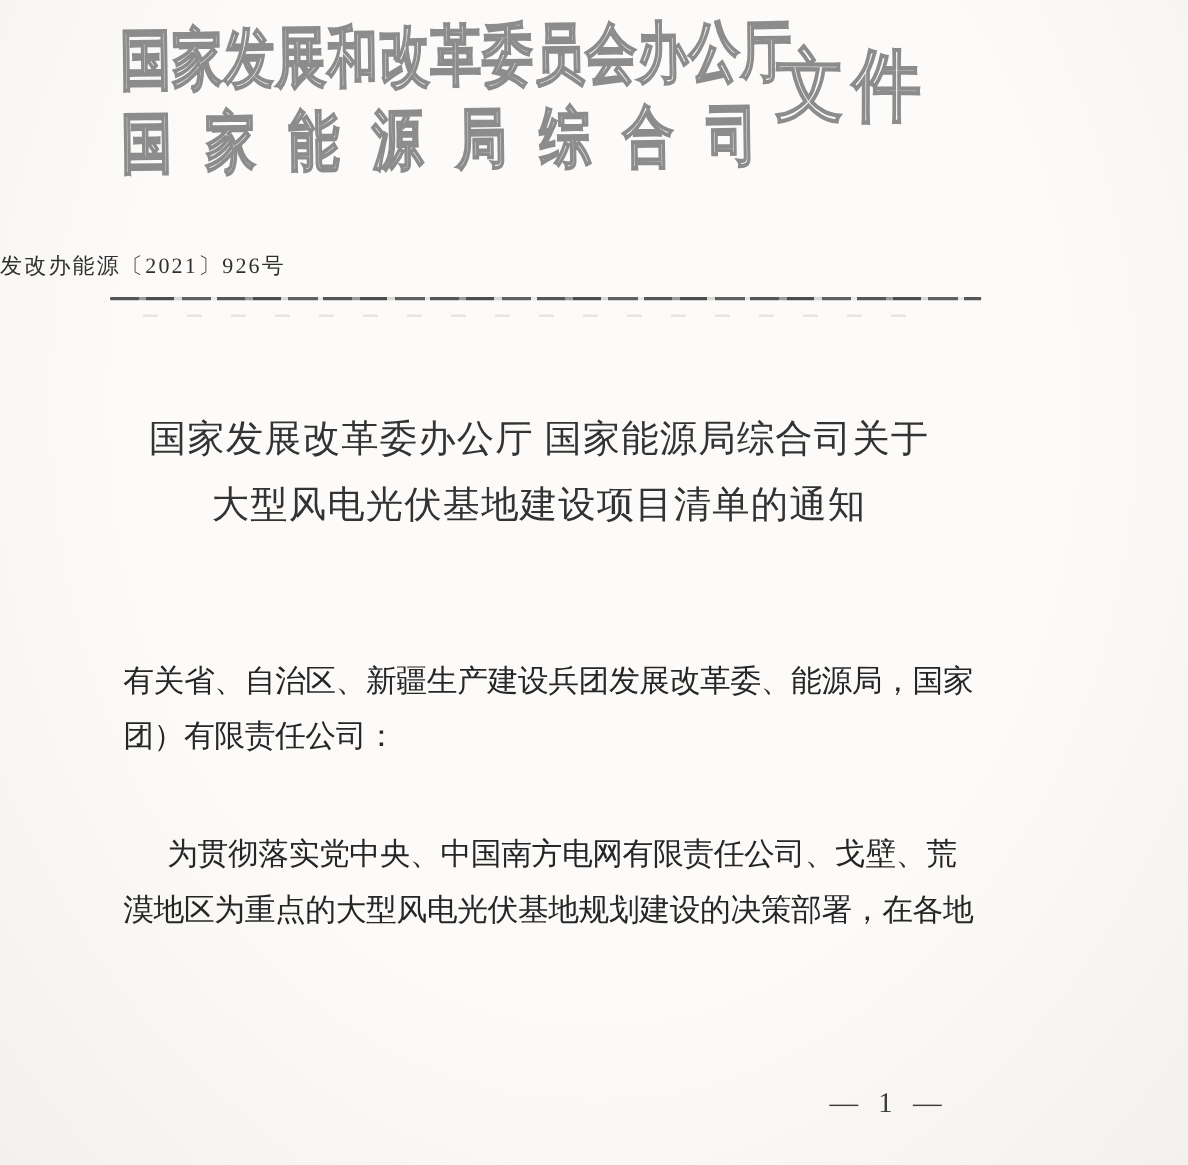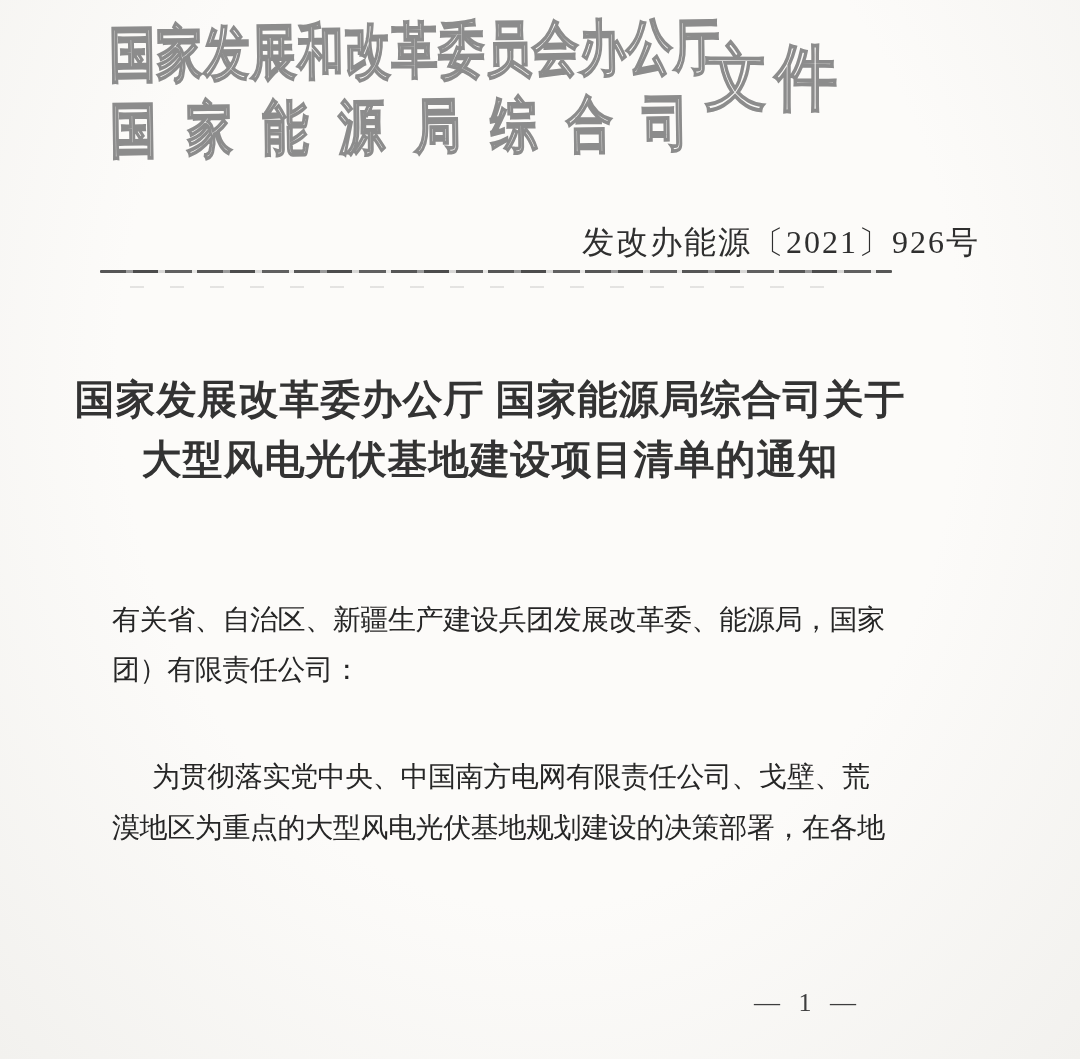--- a/index.html
+++ b/index.html
@@ -31,22 +31,22 @@
   .lh-line2 { top: 76px; font-size: 46px; letter-spacing: 30px; transform: scaleY(1.3);  transform-origin: top left; }
   .lh-wenjian {
     position: absolute; left: 596px; top: 22px;
     font-size: 62px; letter-spacing: 8px;
     transform: scaleY(1.15) rotate(1deg); transform-origin: top left;
   }
 
   
   .doc-number {
     position: absolute; top: 222px; left: 0;
-    width: 980px; text-align: right;
-    font-size: 32px; line-height: 40px;
+    width: 980px; text-align: left;
+    font-size: 20px; line-height: 40px;
     letter-spacing: 2px;
     color: #2f2f2f;
   }
 
   
   .rule {
     position: absolute; top: 270px; left: 100px;
     width: 792px; height: 3px;
     background: repeating-linear-gradient(90deg,
       #565656 0 26px, #9a9a9a 26px 33px,
@@ -57,21 +57,21 @@
   .rule-ghost {
     position: absolute; top: 286px; left: 130px;
     width: 720px; height: 2px; opacity: 0.18;
     background: repeating-linear-gradient(90deg, #777 0 14px, transparent 14px 40px);
   }
 
   
   .doc-title {
     position: absolute; top: 370px; left: 0;
     width: 980px; text-align: center;
-    font-weight: 700; font-size: 40px;
+    font-weight: 400; font-size: 34px;
     color: #333333;
     text-shadow: 0 0 1px rgba(255,255,255,0.6);
   }
   .doc-title .t-line { line-height: 60px; letter-spacing: 1px; }
 
   
   .body-block {
     position: absolute; left: 112px;
     width: 782px;
     font-size: 28px; letter-spacing: -0.4px;

